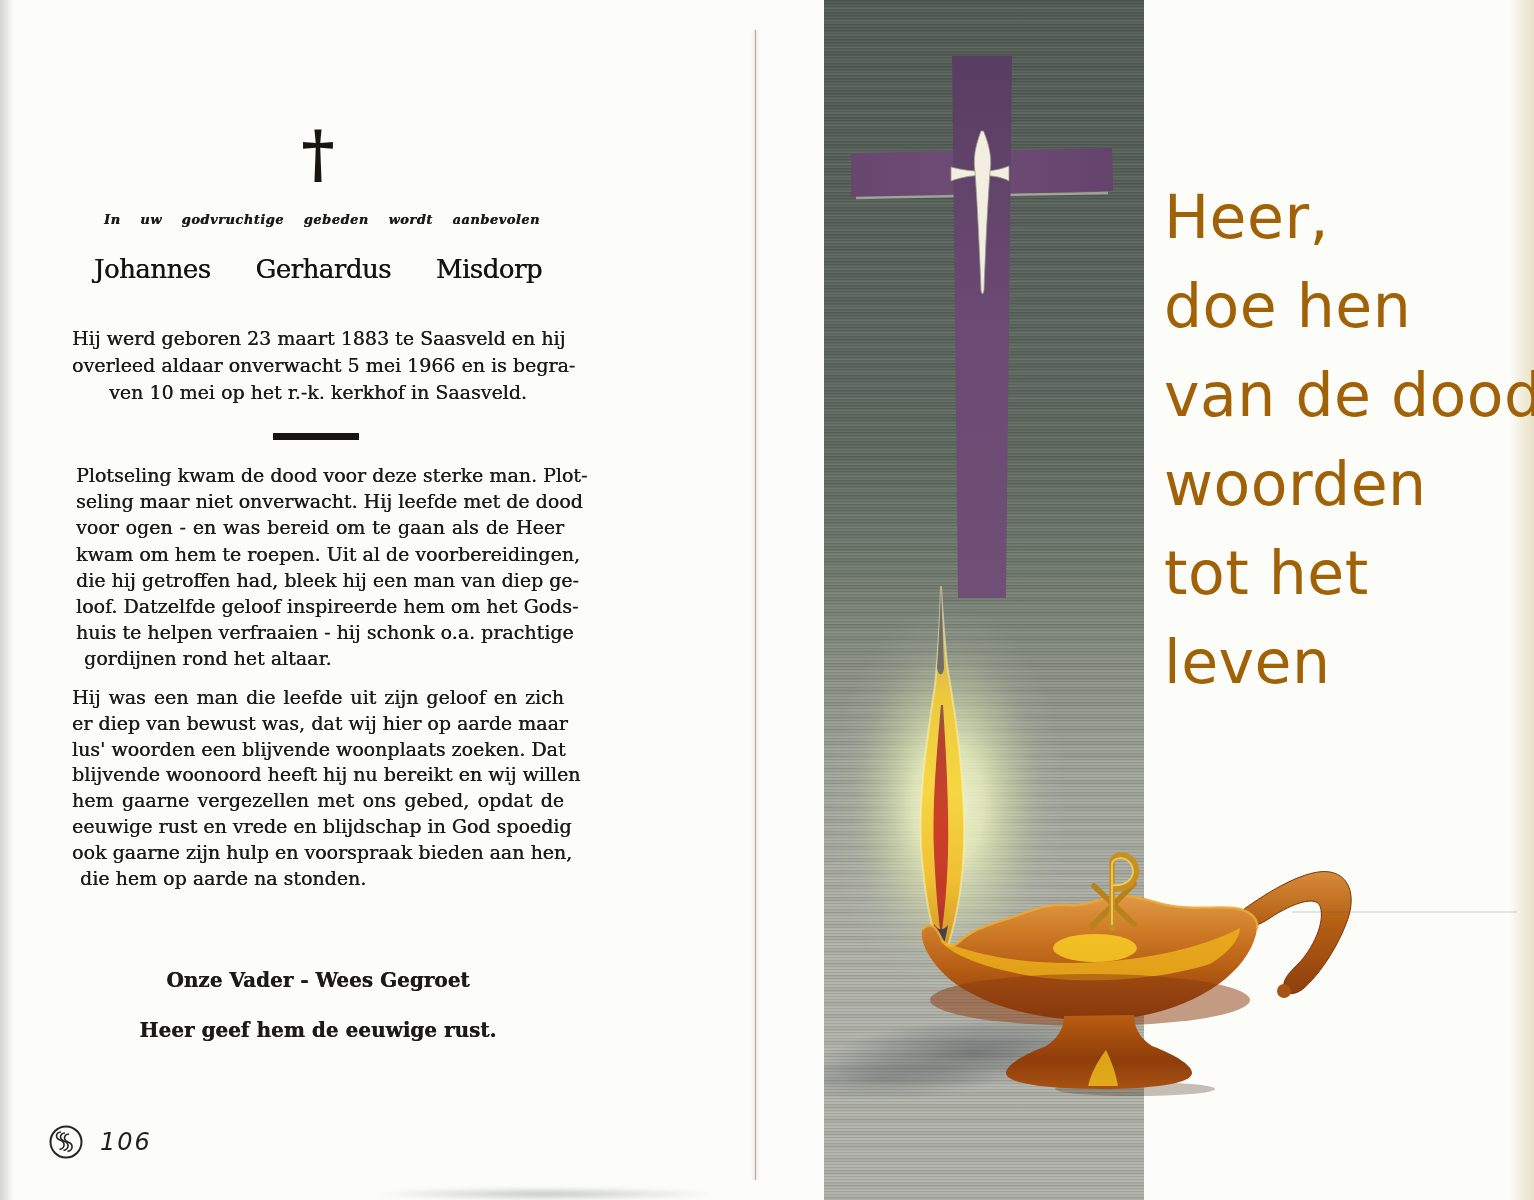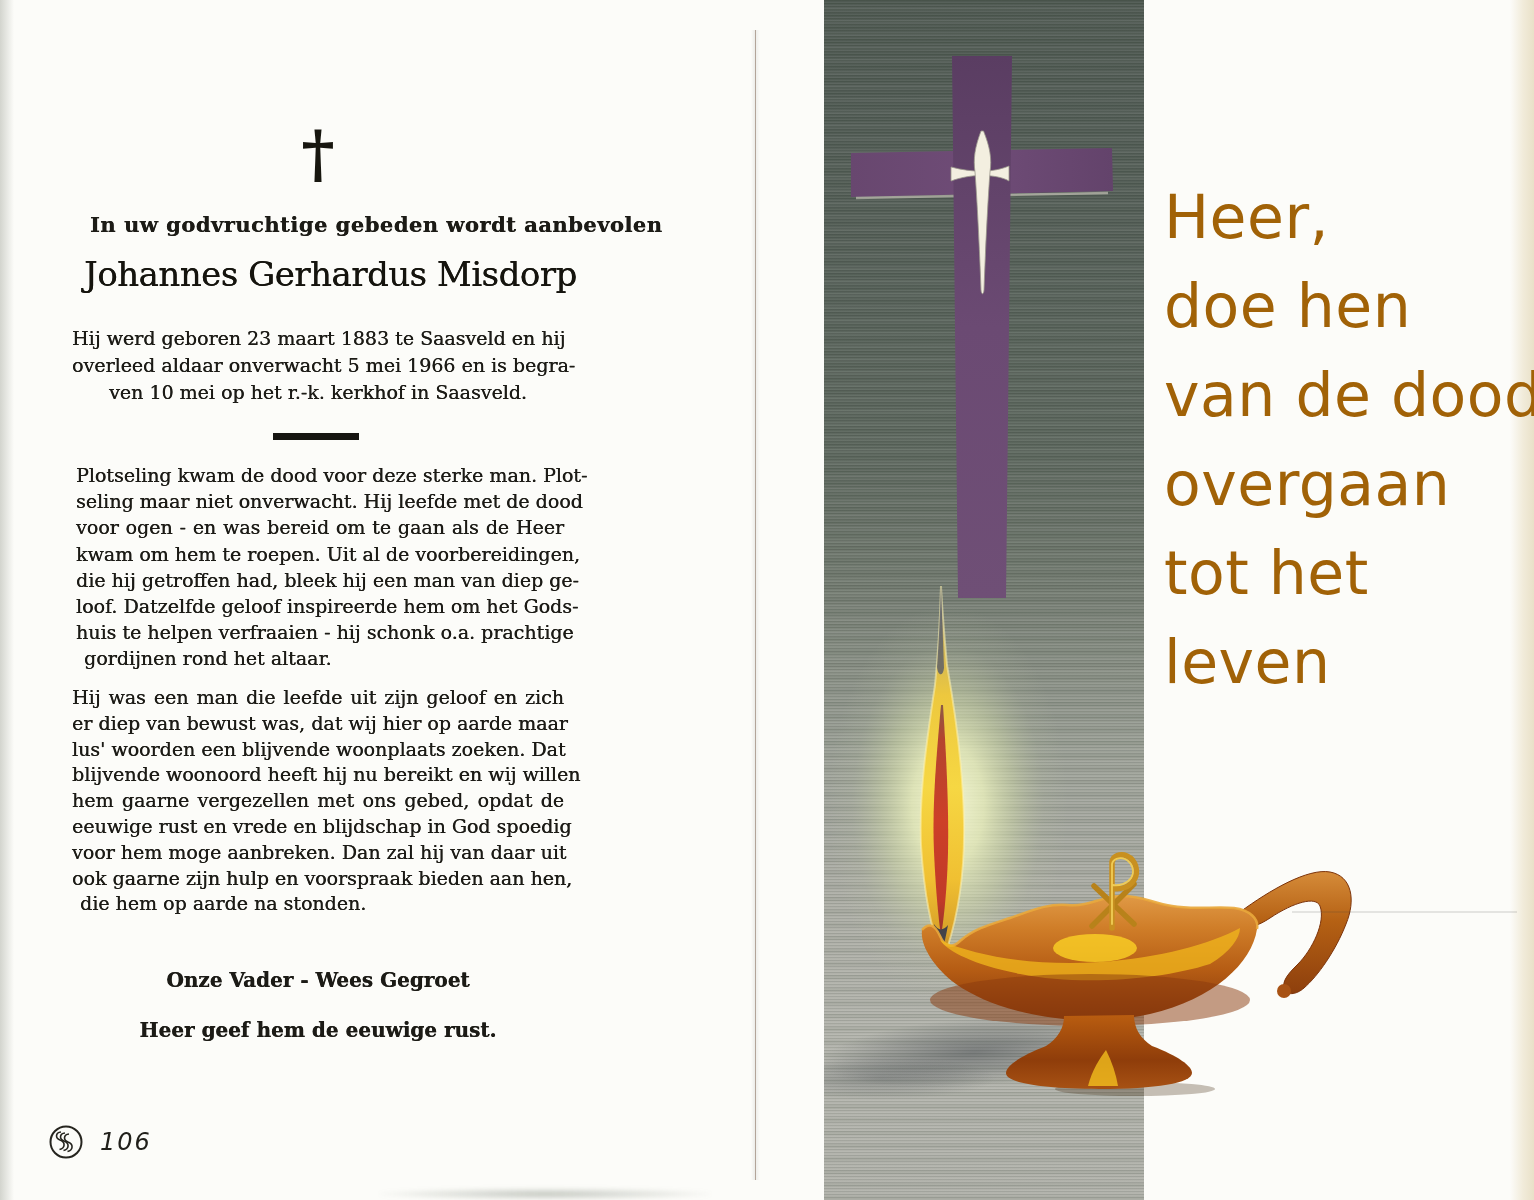--- a/index.html
+++ b/index.html
@@ -5,23 +5,23 @@
   html,body{margin:0;padding:0;background:#dddad2;}
   .card{position:relative;width:1534px;height:1200px;background:#fcfcf9;overflow:hidden;
         font-family:"DejaVu Serif",serif;color:#1c1b16;}
   .card *{position:absolute;box-sizing:border-box;}
   svg{display:block;}
 
   
   .left-page{left:72px;top:0;width:492px;height:1200px;}
   .mem-cross{left:0;top:122px;width:100%;text-align:center;font-size:64px;font-weight:bold;
              color:#17160f;line-height:1;}
-  .dedication{left:18px;right:24px;top:212px;font-size:21px;font-weight:bold;
-              text-align:justify;text-align-last:justify;letter-spacing:.5px;white-space:nowrap;}
-  .name{left:12px;right:22px;top:254px;font-size:34px;letter-spacing:-.5px;
+  .dedication{left:32px;right:24px;top:212px;font-size:13px;font-weight:bold;
+              text-align:justify;text-align-last:justify;letter-spacing:.5px;white-space:nowrap;font-style:italic;}
+  .name{left:22px;right:22px;top:254px;font-size:26px;letter-spacing:-.5px;
         text-align:justify;text-align-last:justify;white-space:nowrap;color:#15140e;}
   .bio{left:0;right:0;top:325px;font-size:19px;line-height:27px;}
   .divider{left:201px;top:433px;width:86px;height:7px;background:#161511;}
   .para1{left:4px;right:0;top:462px;font-size:19px;line-height:26.2px;}
   .para2{left:0;right:0;top:685px;font-size:19px;line-height:25.8px;}
   .prayer{left:0;right:0;text-align:center;font-size:20px;font-weight:bold;}
   .prayer1{top:968px;}
   .prayer2{top:1018px;}
   .pub-logo{left:-28px;top:1120px;width:44px;height:44px;}
   .cardnum{left:28px;top:1128px;font-family:"DejaVu Sans",sans-serif;font-size:24px;
@@ -238,21 +238,20 @@
         <div class="text-line">huis te helpen verfraaien - hij schonk o.a. prachtige</div>
         <div class="text-line last-line">gordijnen rond het altaar.</div>
       </div>
     <div class="para2 justified-block last-left">
         <div class="text-line">Hij was een man die leefde uit zijn geloof en zich</div>
         <div class="text-line">er diep van bewust was, dat wij hier op aarde maar</div>
         <div class="text-line">lus' woorden een blijvende woonplaats zoeken. Dat</div>
         <div class="text-line">blijvende woonoord heeft hij nu bereikt en wij willen</div>
         <div class="text-line">hem gaarne vergezellen met ons gebed, opdat de</div>
         <div class="text-line">eeuwige rust en vrede en blijdschap in God spoedig</div>
-        <div class="text-line">voor hem moge aanbreken. Dan zal hij van daar uit</div>
         <div class="text-line">ook gaarne zijn hulp en voorspraak bieden aan hen,</div>
         <div class="text-line last-line">die hem op aarde na stonden.</div>
       </div>
     <div class="prayer prayer1">Onze Vader - Wees Gegroet</div>
     <div class="prayer prayer2">Heer geef hem de eeuwige rust.</div>
     <svg class="pub-logo" width="44" height="44" viewBox="0 0 44 44">
       <circle cx="22" cy="22" r="15.5" fill="none" stroke="#26251f" stroke-width="2"></circle>
       <g fill="none" stroke="#26251f" stroke-width="1.6">
         <path d="M17 12 C11.5 12.5 11 18 16 20 C21.5 22 21.5 28 15.5 29.5"></path>
         <path d="M21 13 C15.5 13.5 15 19 20 21 C25.5 23 25.5 29 19.5 30.5"></path>
@@ -265,18 +264,18 @@
   <div class="crease"></div>
   <div class="left-edge"></div>
   <div class="right-edge"></div>
   <div class="bottom-smudge"></div>
   <div class="faint-line"></div>
 
   <div class="verse">
       <div class="text-line">Heer,</div>
       <div class="text-line">doe hen</div>
       <div class="text-line">van de dood</div>
-      <div class="text-line">overgaan</div>
+      <div class="text-line">woorden</div>
       <div class="text-line">tot het</div>
       <div class="text-line last-line">leven</div>
     </div>
 
 </div>
 
 </body></html>

